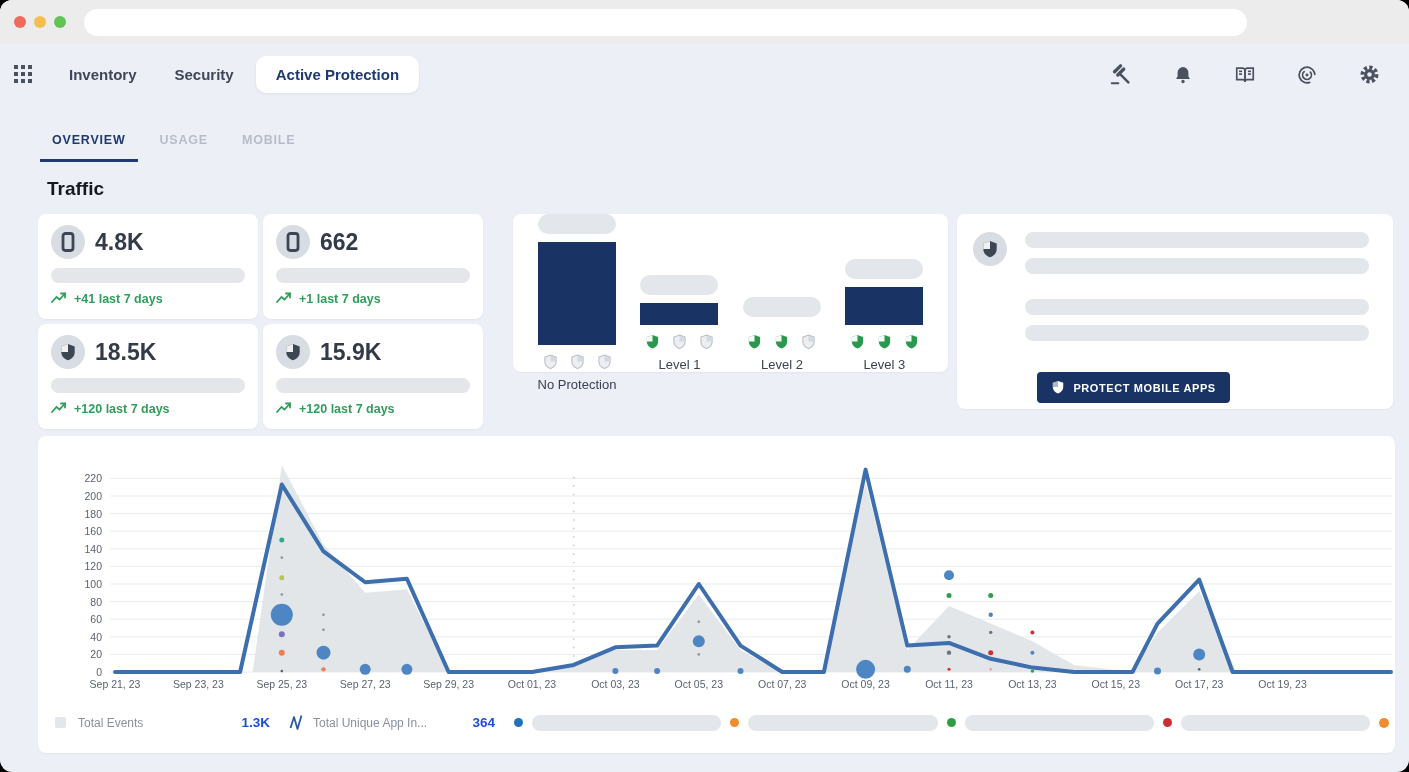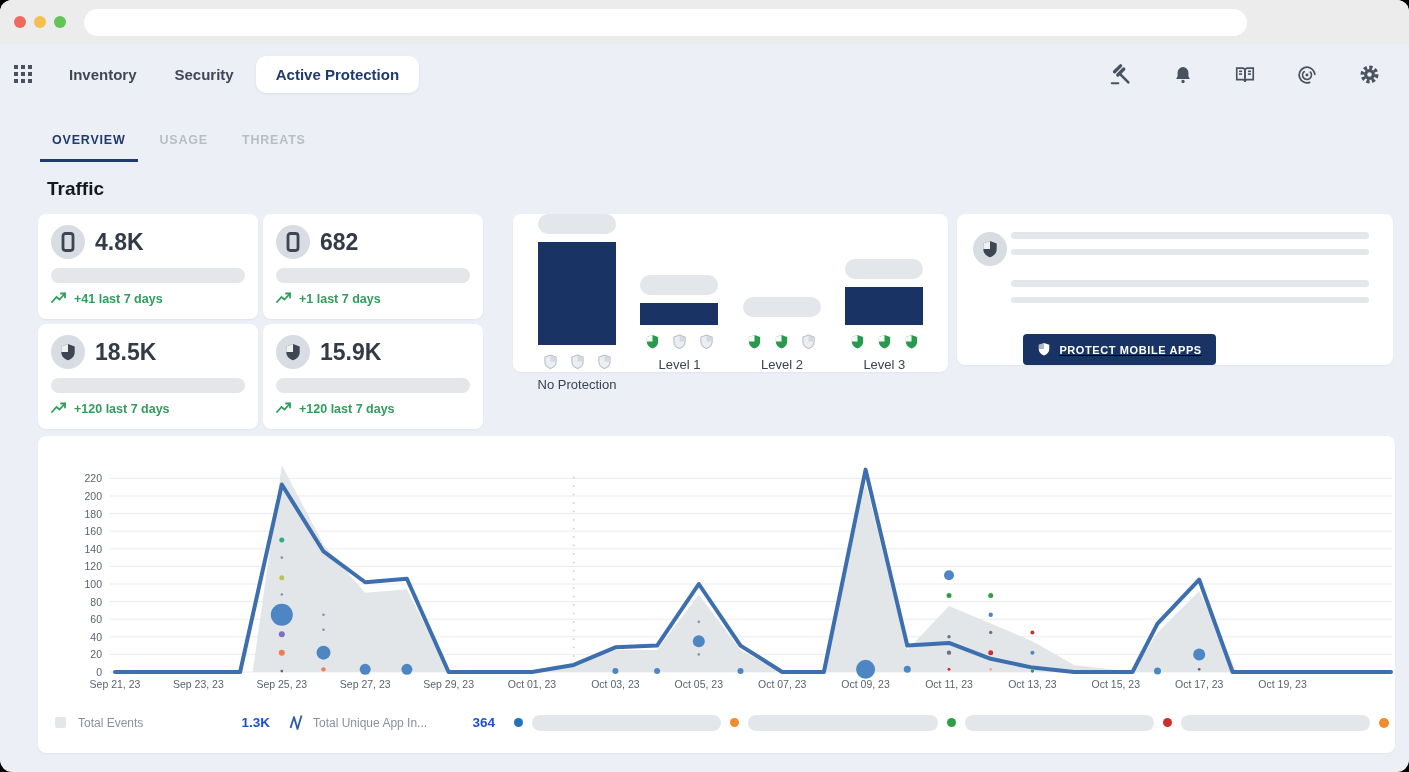--- a/index.html
+++ b/index.html
@@ -35,21 +35,21 @@
   .stat-trend{display:flex;align-items:center;gap:7px;margin-top:8px;font-size:12.5px;font-weight:600;color:#2f9e5b;}
   
   .levels-card{width:443px;height:158px;position:relative;display:flex;justify-content:space-between;padding:0 14px;margin-left:21px;}
   .bar-group{display:flex;flex-direction:column;align-items:center;width:100px;}
   .bar-stack{height:153px;display:flex;flex-direction:column;justify-content:flex-end;align-items:center;}
   .skel-pill{width:78px;height:20px;border-radius:10px;background:#e3e6ea;margin-bottom:8px;}
   .level-bar{width:78px;background:#1a3365;}
   .shield-row{display:flex;gap:12px;margin-top:9px;height:17px;align-items:center;}
   .level-label{margin-top:7px;font-size:13px;color:#3a4150;}
   
-  .promo-card{width:443px;height:151px;padding:18px 24px 0 16px;display:flex;gap:4px;text-decoration:underline;}
+  .promo-card{width:443px;height:195px;padding:18px 24px 0 16px;display:flex;gap:18px;}
   .promo-lines{flex:1;display:flex;flex-direction:column;}
   .promo-skel{height:16px;border-radius:8px;background:#e3e6ea;margin-bottom:10px;}
   .promo-skel.s2{margin-bottom:25px;}
   .promo-btn{margin-top:21px;margin-left:12px;align-self:flex-start;display:flex;align-items:center;gap:8px;background:#1a3365;color:#fff;font-size:11px;font-weight:700;letter-spacing:.6px;padding:8px 14px;border-radius:4px;border:none;cursor:pointer;}
   
   .chart-card{margin:7px 16px 0 38px;width:1357px;height:317px;position:relative;}
   #traffic-chart{position:absolute;left:0;top:0;}
   #traffic-chart text.tick{font-size:10.5px;fill:#5a6270;}
   .legend{position:absolute;left:17px;right:14px;top:278px;display:flex;align-items:center;gap:9px;}
   .legend-item{display:flex;align-items:center;}
@@ -136,21 +136,21 @@
           <circle cx="12" cy="12" r="6.2" fill="#4a5260"></circle>
           <circle cx="12" cy="12" r="2.6" fill="#edeff7"></circle>
         </svg>
       </span>
     </div>
   </div>
 
   <div class="tabs">
     <span class="tab active">OVERVIEW</span>
     <span class="tab">USAGE</span>
-    <span class="tab">THREATS</span>
+    <span class="tab">MOBILE</span>
   </div>
 
   <div class="section-title">Traffic</div>
 
   <div class="cards-row">
 
     <div class="stat-grid">
 
       <div class="card stat-card">
         <div class="stat-top">
@@ -173,21 +173,21 @@
         </div>
       </div>
 
       <div class="card stat-card">
         <div class="stat-top">
           <span class="icon-circle">
             <svg width="14" height="20" viewBox="0 0 14 20">
                 <rect x="2" y="1.5" width="10" height="17" rx="2.4" fill="none" stroke="#3e4654" stroke-width="2.8"></rect>
               </svg>
           </span>
-          <span class="stat-value">682</span>
+          <span class="stat-value">662</span>
         </div>
         <div class="stat-skel"></div>
         <div class="stat-trend">
           <span>
             <svg width="16" height="13" viewBox="0 0 16 13" fill="none" stroke="#2f9e5b" stroke-width="1.8" stroke-linecap="round">
                 <polyline points="1,11 5.5,6 8.5,8.5 14,2.5"></polyline>
                 <polyline points="10,2.5 14,2.5 14,6.5"></polyline>
               </svg>
           </span>
           <span>+1 last 7 days</span>

